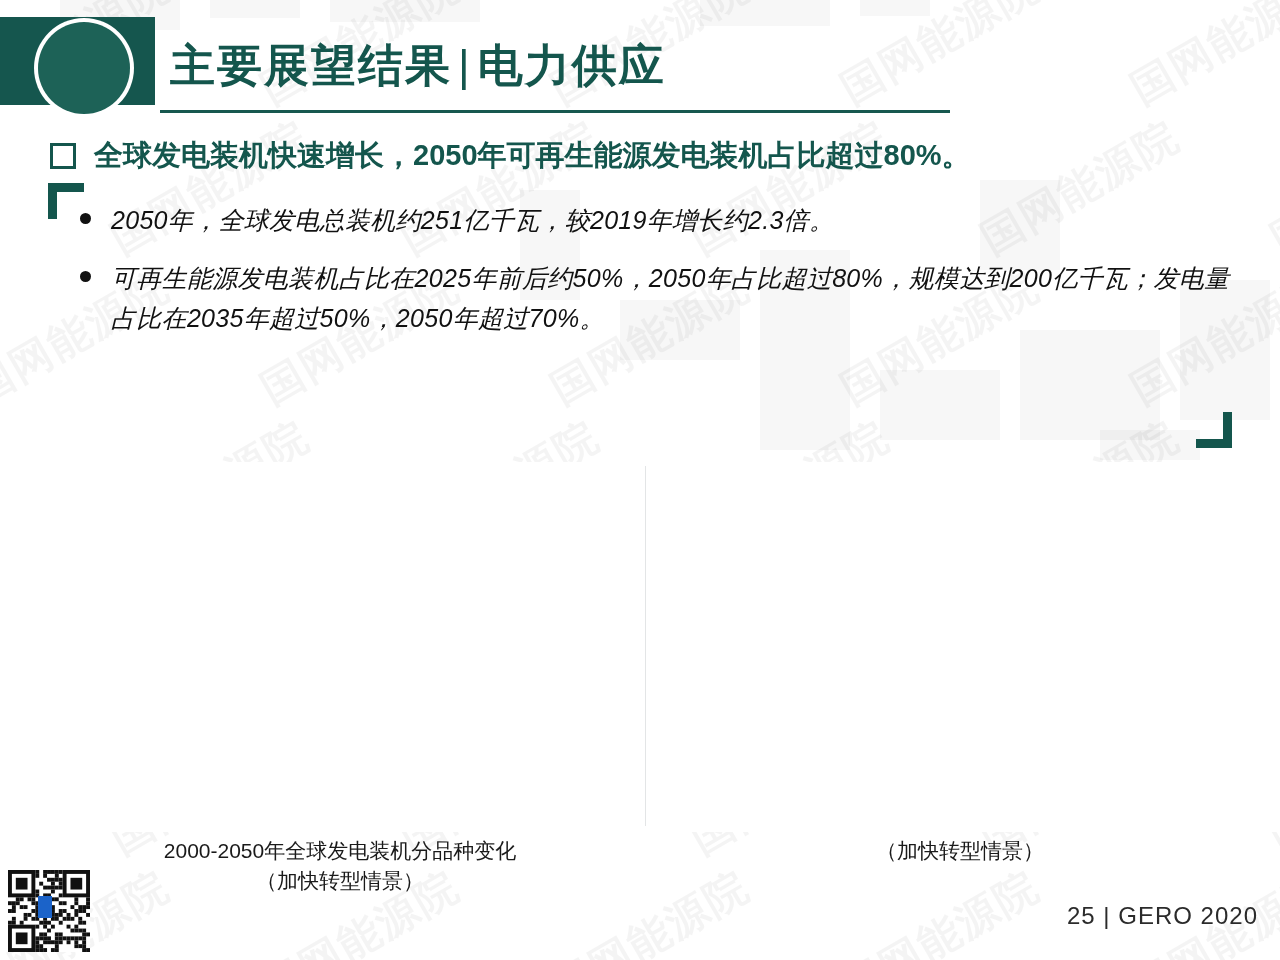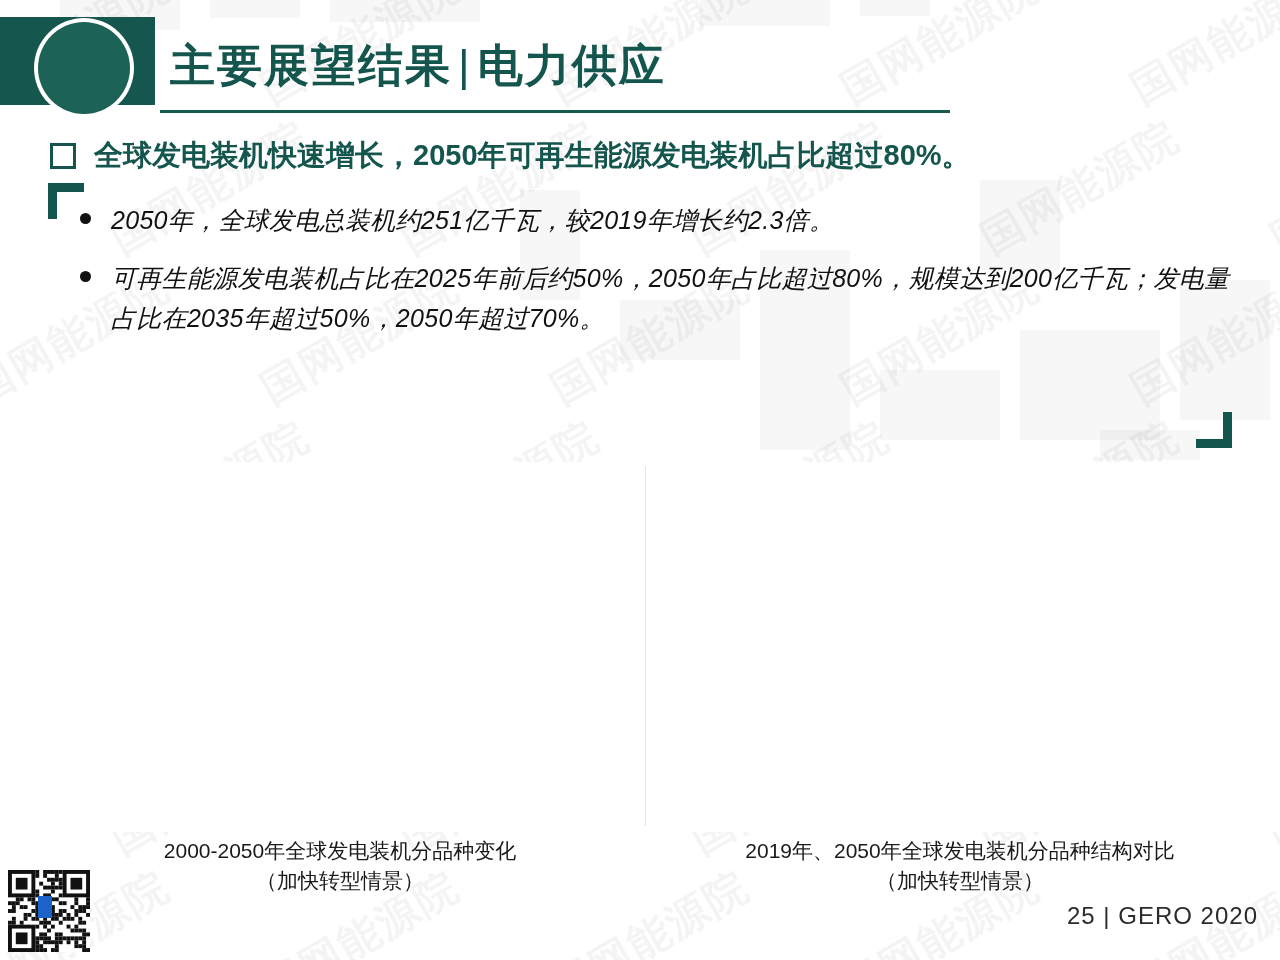--- a/index.html
+++ b/index.html
@@ -409,21 +409,20 @@
       </div>
     </div>
 </div>
 
 <div class="captions">
   <div class="cap" style="left:60px;width:560px;">
     <div>2000-2050年全球发电装机分品种变化</div>
     <div>（加快转型情景）</div>
   </div>
   <div class="cap" style="left:660px;width:600px;">
-    <div>2019年、2050年全球发电装机分品种结构对比</div>
     <div>（加快转型情景）</div>
   </div>
 </div>
 
 <div class="footer">
   <span>25</span>
   <span>|</span>
   <span>GERO 2020</span>
 </div>
 

